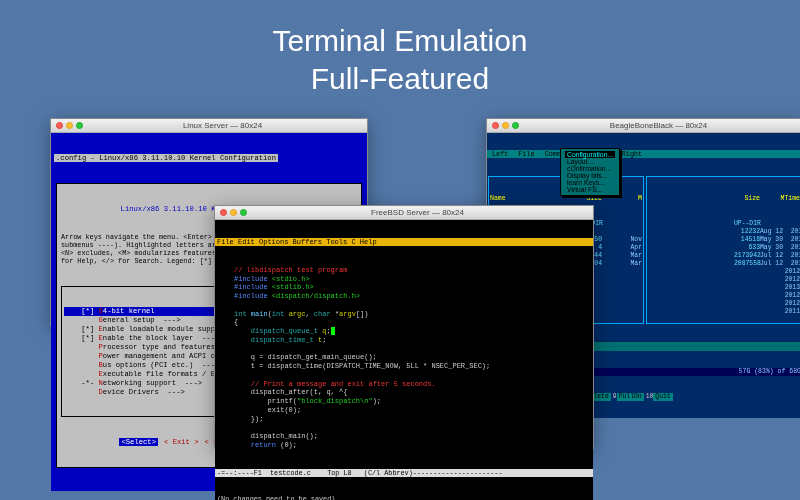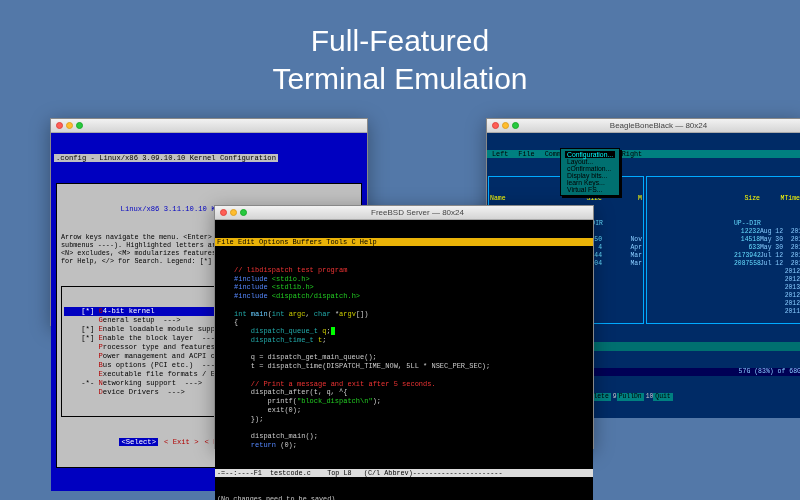--- a/index.html
+++ b/index.html
@@ -85,22 +85,22 @@
 .emacs-menu { background:#eab308; color:#000; padding:0 2px; }
 .code { padding:2px 19px; }
 .kw{color:#58f;} .str{color:#2c2;} .ty{color:#2aa;} .id{color:#cc0;} .cm{color:#e33;} .fn{color:#6cf;} .plain{color:#ccc;}
 .emacs-status { background:#ddd; color:#000; font-size:6.8px; padding:0 2px;}
 .emacs-msg { color:#ccc; font-size:6.8px; padding:0 2px;}
 </style>
 </head>
 <body>
 
 <div class="hero-title">
+  <div>Terminal Emulation</div>
   <div>Full-Featured</div>
-  <div>Terminal Emulation</div>
 </div>
 
 <div id="win3" class="window">
   <div class="titlebar">
     <div class="traffic">
       <div class="dot r"></div>
       <div class="dot y"></div>
       <div class="dot g"></div>
     </div>
     <div class="wt">BeagleBoneBlack — 80x24</div>
@@ -137,23 +137,24 @@
     <div>Virtual FS...</div>
   </div>
 
 <div id="win1" class="window">
   <div class="titlebar">
     <div class="traffic">
       <div class="dot r"></div>
       <div class="dot y"></div>
       <div class="dot g"></div>
     </div>
+    <div class="wt">Linux Server — 80x24</div>
   </div>
   <div class="term-body">
-    <div><span class="cfg-line">.config - Linux/x86 3.09.10.10 Kernel Configuration</span></div>
+    <div><span class="cfg-line">.config - Linux/x86 3.11.10.10 Kernel Configuration</span></div>
     <div class="mc-box">
       <div class="mc-caption">Linux/x86 3.11.10.10 Kernel Configuration</div>
       <div class="mc-help" style="white-space:normal;">Arrow keys navigate the menu.  &lt;Enter&gt; selects submenus ---&gt; (or empty submenus ----).  Highlighted letters are hotkeys.  Pressing &lt;Y&gt; includes, &lt;N&gt; excludes, &lt;M&gt; modularizes features.  Press &lt;Esc&gt;&lt;Esc&gt; to exit, &lt;?&gt; for Help, &lt;/&gt; for Search.  Legend: [*] built-in  [ ]</div>
       <div style="border:1px solid #000; margin-top:2px; padding:1px 2px;">
         <div class="mc-items" id="mc-items"><span class="row sel">    [*] <span class="hot">6</span>4-bit kernel</span><span class="row">        <span class="hot">G</span>eneral setup  ---&gt;</span><span class="row">    [*] <span class="hot">E</span>nable loadable module support  ---&gt;</span><span class="row">    [*] <span class="hot">E</span>nable the block layer  ---&gt;</span><span class="row">        <span class="hot">P</span>rocessor type and features  ---&gt;</span><span class="row">        <span class="hot">P</span>ower management and ACPI options  ---&gt;</span><span class="row">        <span class="hot">B</span>us options (PCI etc.)  ---&gt;</span><span class="row">        <span class="hot">E</span>xecutable file formats / Emulations</span><span class="row">    -*- <span class="hot">N</span>etworking support  ---&gt;</span><span class="row">        <span class="hot">D</span>evice Drivers  ---&gt;</span></div>
       </div>
       <div class="mc-buttons" id="mc-buttons"><span class="act">&lt;Select&gt;</span><span class="">&lt; Exit &gt;</span><span class="">&lt; Help &gt;</span><span class="">&lt; Save &gt;</span><span class="">&lt; L</span></div>
     </div>
   </div>
 </div>

